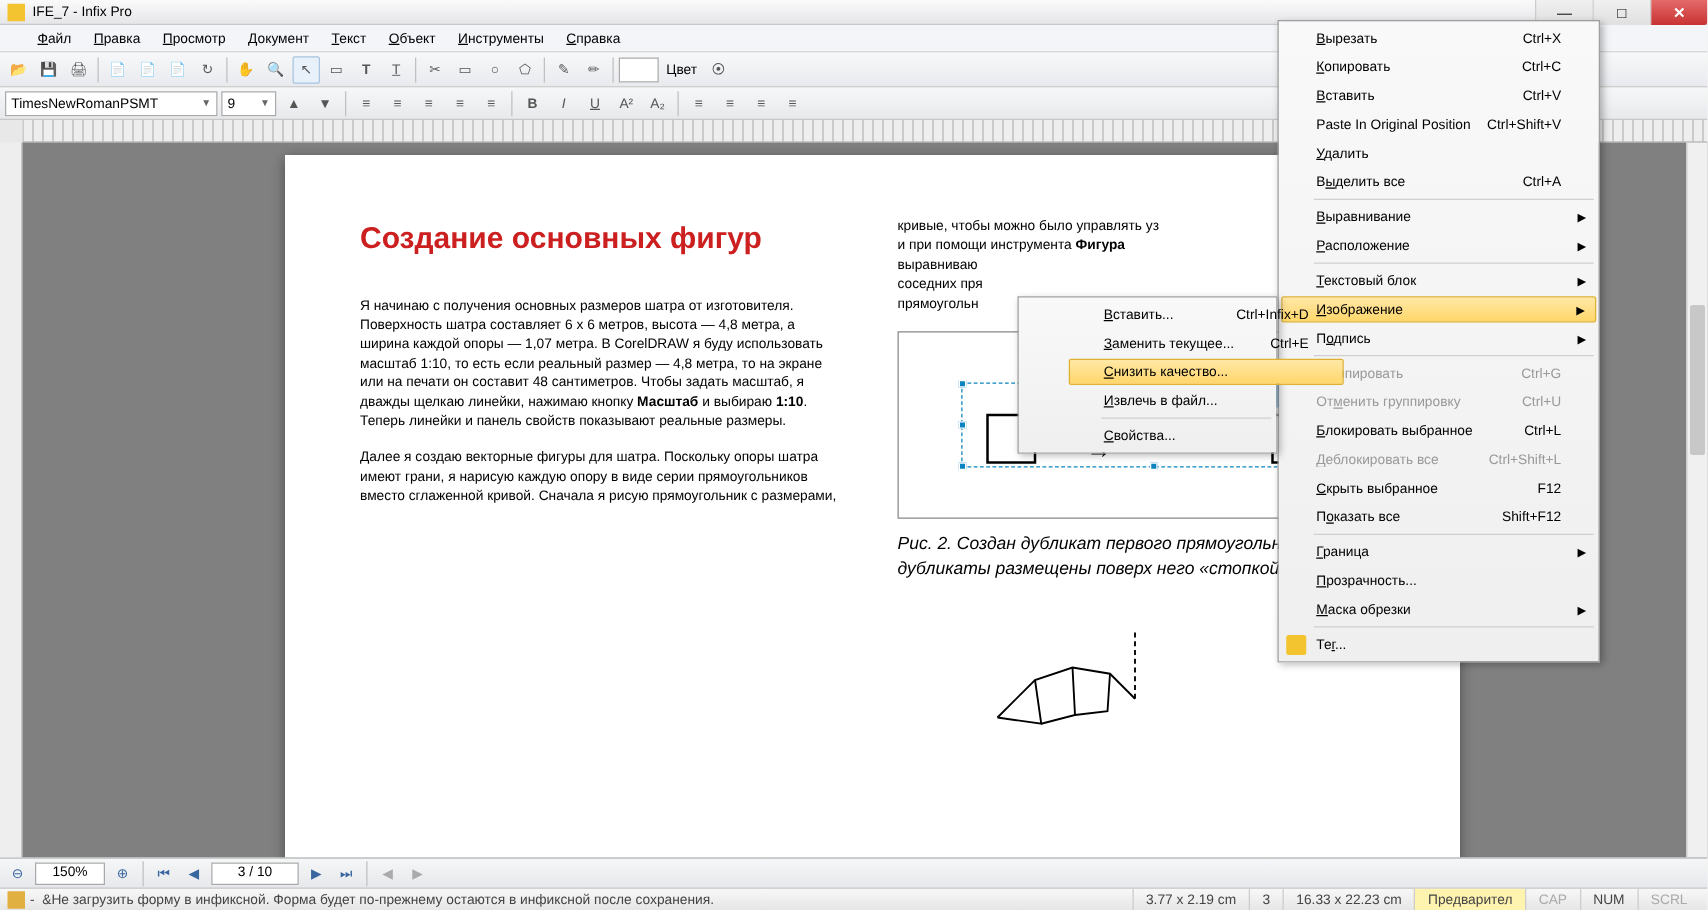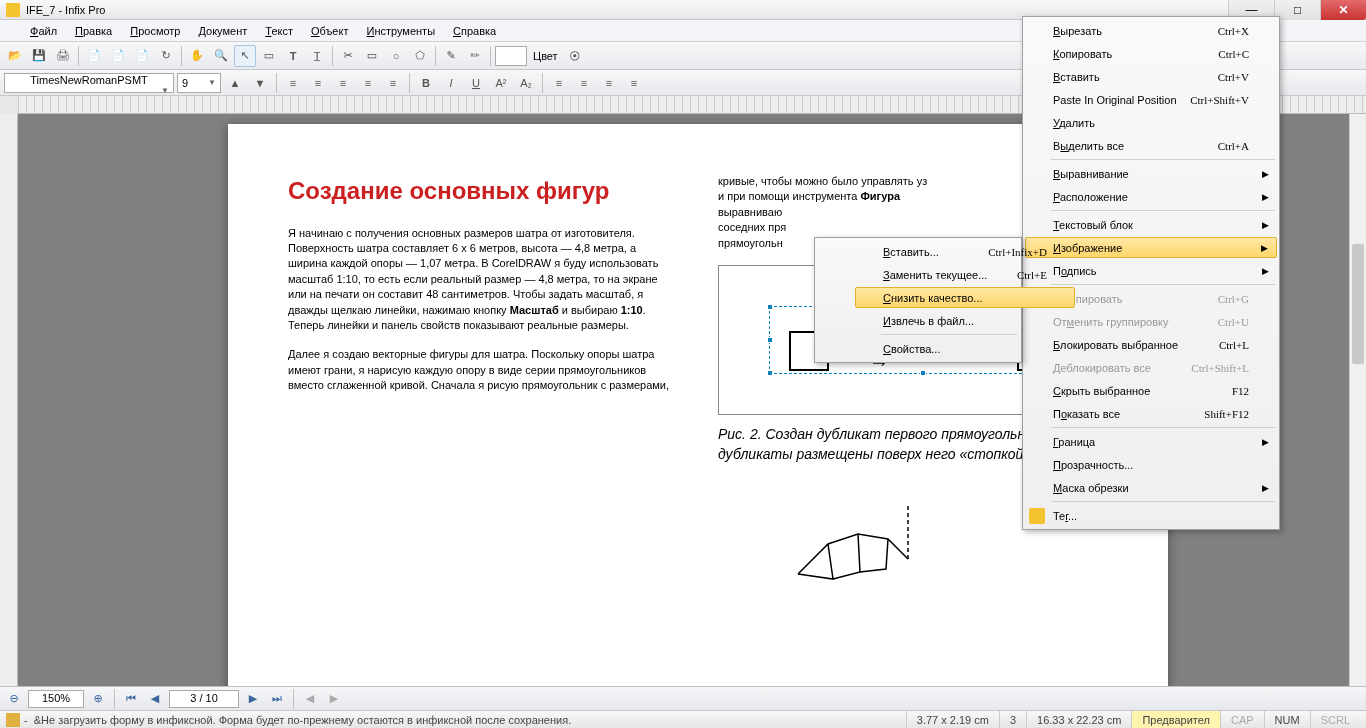--- a/index.html
+++ b/index.html
@@ -16,31 +16,31 @@
 .menubar .mi u { text-decoration: underline; }
 
 .toolbar { height: 28px; background: linear-gradient(#f7f8f9,#e8eaee); border-bottom: 1px solid #c8c8c8; display: flex; align-items: center; padding: 0 4px; gap: 2px; }
 .tb-btn { width: 22px; height: 22px; display: flex; align-items: center; justify-content: center; color: #555; border: 1px solid transparent; border-radius: 2px; }
 .tb-sep { width: 1px; height: 20px; background: #c0c0c0; margin: 0 2px; }
 .tb-label { padding: 0 4px; }
 .color-swatch { width: 32px; height: 20px; border: 1px solid #aaa; background: #fff; }
 
 .fmtbar { height: 26px; background: linear-gradient(#f6f7f8,#e7e9ec); border-bottom: 1px solid #c8c8c8; display: flex; align-items: center; padding: 0 4px; gap: 3px; }
 .combo { height: 20px; border: 1px solid #aaa; background: #fff; display: flex; align-items: center; padding: 0 4px; }
-.combo.font { width: 170px; flex-direction: column; }
+.combo.font { width: 170px; }
 .combo.size { width: 44px; }
 .combo .dd { margin-left: auto; font-size: 8px; color: #666; }
 
 .ruler-h { height: 18px; background: #eee; border-bottom: 1px solid #bbb; position: relative; margin-left: 18px; }
 .work-area { position: absolute; top: 114px; left: 0; right: 0; bottom: 42px; display: flex; }
 .ruler-v { width: 18px; background: #eee; border-right: 1px solid #bbb; }
 .canvas { flex: 1; background: #808080; overflow: hidden; position: relative; }
 .page { position: absolute; left: 210px; top: 10px; width: 940px; height: 640px; background: #fff; box-shadow: 0 2px 10px rgba(0,0,0,.4); padding: 50px 60px; display: flex; gap: 40px; }
 .col { flex: 1; font-family: "Times New Roman", serif; font-size: 16px; line-height: 1.4; color: #000; }
-.col h1 { color: #cc2020; font-size: 24px; font-weight: bold; margin-bottom: 18px; font-family: Arial, sans-serif; }
+.col h1 { color: #cc2020; font-size: 24px; font-weight: bold; margin-bottom: 30px; font-family: Arial, sans-serif; }
 .col p { margin-bottom: 14px; }
 .col .cap { font-style: italic; font-size: 14px; }
 .col b { font-weight: bold; }
 .diagram { border: 1px solid #888; height: 150px; margin: 10px 0; position: relative; background: #fff; }
 .sel-box { position: absolute; border: 1px dashed #0a84c0; }
 .sel-h { position: absolute; width: 6px; height: 6px; background: #0a84c0; border: 1px solid #fff; }
 
 .scrollbar-v { position: absolute; right: 0; top: 114px; bottom: 42px; width: 17px; background: #f0f0f0; border-left: 1px solid #ccc; }
 .sb-thumb { position: absolute; left: 2px; right: 2px; background: #c8c8c8; border-radius: 2px; }
 
@@ -49,21 +49,21 @@
 .nav-field { width: 56px; height: 18px; border: 1px solid #aaa; background: #fff; text-align: center; padding-top: 1px; }
 
 .status { position: absolute; left: 0; right: 0; bottom: 0; height: 18px; background: linear-gradient(#f8f8f8,#e6e6e6); border-top: 1px solid #c8c8c8; display: flex; align-items: center; padding: 0 6px; font-size: 11px; color: #444; }
 .status .cell { padding: 0 10px; border-left: 1px solid #ccc; height: 100%; display: flex; align-items: center; }
 .status .lock { width: 14px; height: 14px; background: #e0b040; margin-right: 4px; }
 
 .ctxmenu { position: absolute; background: linear-gradient(#f9f9f9,#efefef); border: 1px solid #a0a0a0; box-shadow: 2px 2px 6px rgba(0,0,0,.3); padding: 2px; z-index: 100; }
 .ctxmenu .row { height: 23px; display: flex; align-items: center; padding: 0 28px 0 28px; white-space: nowrap; position: relative; min-width: 220px; }
 .ctxmenu .row.hl { background: linear-gradient(#ffe8a6,#ffd66a); border: 1px solid #e0b030; border-radius: 2px; padding: 0 27px; height: 21px; margin: 1px 0; }
 .ctxmenu .row.dis { color: #999; }
-.ctxmenu .row .sc { position: absolute; right: 28px; font-family: Liberation Serif, serif; }
+.ctxmenu .row .sc { position: absolute; right: 28px; }
 .ctxmenu .row .ar { position: absolute; right: 8px; font-size: 9px; }
 .ctxmenu .sep { height: 1px; background: #d0d0d0; margin: 2px 2px 2px 26px; }
 .ctxmenu .icon-slot { position: absolute; left: 4px; width: 16px; height: 16px; }
 .ctxmenu.main { top: 16px; right: 86px; width: 258px; }
 .ctxmenu.sub { top: 237px; right: 344px; width: 208px; padding-left: 40px; }
 .ruler-ticks { position:absolute; inset:0; background: repeating-linear-gradient(90deg,#888 0,#888 1px,transparent 1px,transparent 8px); opacity:.35; }
 </style>
 </head>
 <body>
 

